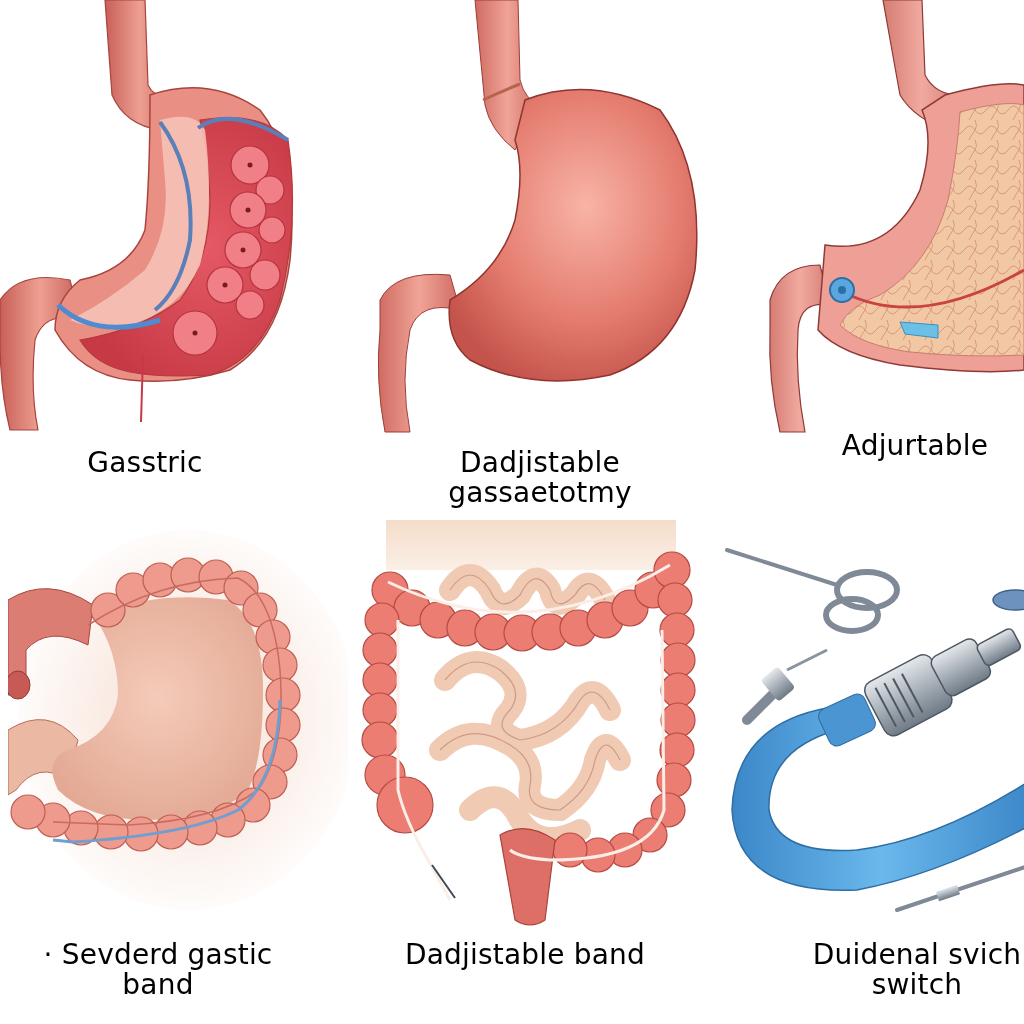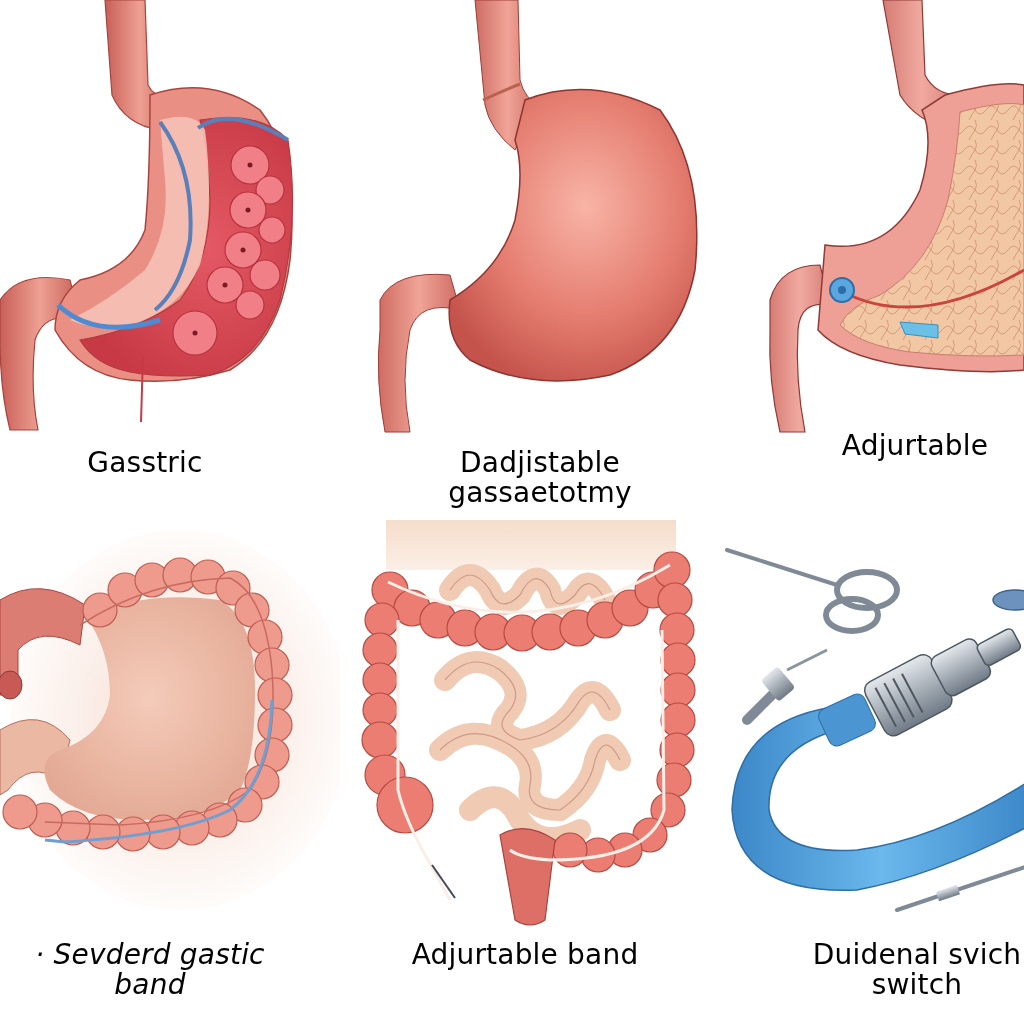--- a/index.html
+++ b/index.html
@@ -120,21 +120,21 @@
     <circle cx="142" cy="290" r="12" fill="#5aa7e0" stroke="#2c6ea7" stroke-width="2"></circle>
     <circle cx="142" cy="290" r="4" fill="#2c6ea7"></circle>
 
     <path d="M200 322 L238 325 L238 338 L205 334 Z" fill="#6cc0e6" stroke="#3a8fbf" stroke-width="1"></path>
   </svg>
   <div class="caption" style="left:110px;top:431px;width:210px;text-align:center;">
     <span>Adjurtable</span>
   </div>
 </div>
 
-<div class="panel" style="left:0;top:520px;width:340px;height:504px;font-style:italic;">
+<div class="panel" style="left:8px;top:520px;width:340px;height:504px;">
   <svg width="340" height="410" viewBox="0 0 340 410">
     <defs>
       <radialGradient id="bl-glow" cx="0.5" cy="0.5" r="0.55">
         <stop offset="0" stop-color="#f6dccf"></stop>
           <stop offset="1" stop-color="#ffffff"></stop>
       </radialGradient>
       <radialGradient id="bl-body" cx="0.5" cy="0.45" r="0.6">
         <stop offset="0" stop-color="#f4cbb9"></stop>
           <stop offset="1" stop-color="#e3a994"></stop>
       </radialGradient>
@@ -238,21 +238,21 @@
     </g>
 
     <path d="M150 315 Q175 300 205 320 L195 400 Q180 410 165 400 Z" fill="#dd6f66" stroke="#a8423c" stroke-width="1.2"></path>
 
     <path d="M38 62 Q180 130 320 45" fill="none" stroke="#fbeee6" stroke-width="3"></path>
     <path d="M48 100 L48 270 Q55 300 78 340 L100 380" fill="none" stroke="#fbeee6" stroke-width="3"></path>
     <path d="M82 345 L105 378" stroke="#3f4b59" stroke-width="2"></path>
     <path d="M312 110 L314 290 Q300 340 200 340 Q170 338 160 330" fill="none" stroke="#fbeee6" stroke-width="3"></path>
   </svg>
   <div class="caption" style="left:40px;top:420px;width:270px;">
-    <span>Adjurtable band</span>
+    <span>Dadjistable band</span>
   </div>
 </div>
 
 <div class="panel" style="left:707px;top:520px;width:324px;height:504px;">
   <svg width="324" height="410" viewBox="0 0 324 410">
     <defs>
       <linearGradient id="br-metal" x1="0" x2="0" y1="0" y2="1">
         <stop offset="0" stop-color="#e4e8ec"></stop>
           <stop offset="0.5" stop-color="#a8b0b8"></stop>
           <stop offset="1" stop-color="#6f7a86"></stop>

